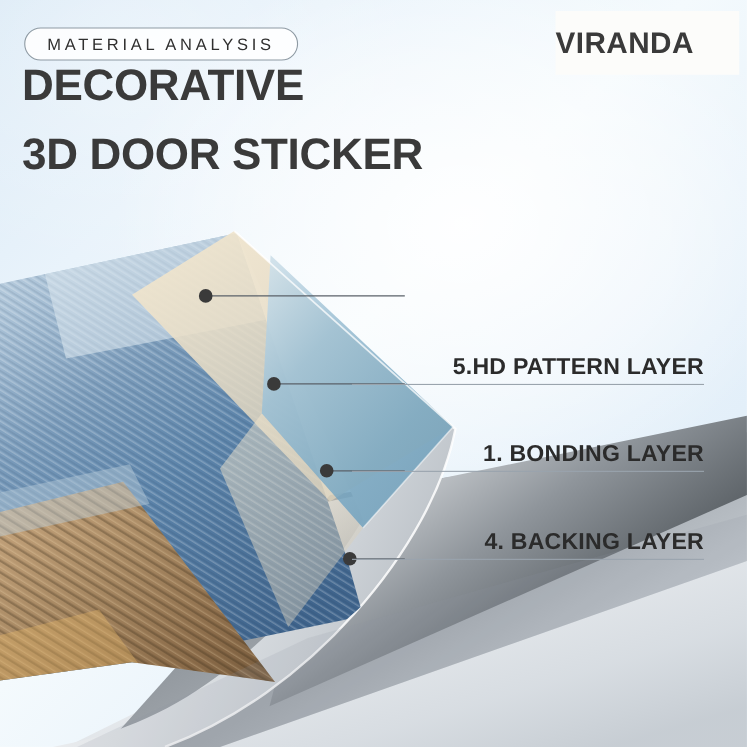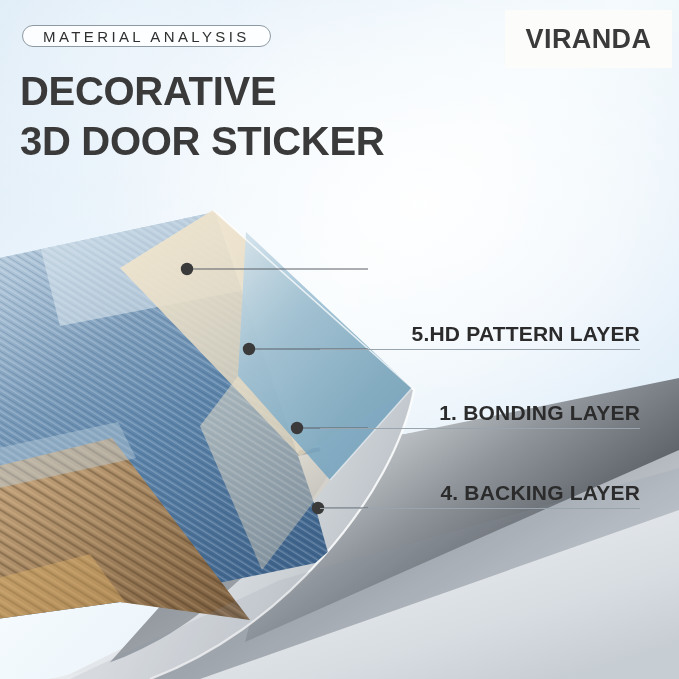--- a/index.html
+++ b/index.html
@@ -26,21 +26,21 @@
     pointer-events: none;
   }
 
   
   #header { position: absolute; left: 0; top: 0; width: 679px; }
 
   #eyebrow-pill {
     position: absolute;
     left: 22px;
     top: 25px;
-    height: 22px;
+    height: 30px;
     padding: 8px 20px;
     display: flex;
     align-items: center;
     border: 1.4px solid #8e9aa3;
     border-radius: 18px;
     background: rgba(255,255,255,0.86);
     box-sizing: border-box;
   }
   #eyebrow-pill .txt {
     font-size: 15px;
@@ -53,33 +53,33 @@
   .headline {
     position: absolute;
     left: 20px;
     color: #3a3a3a;
     font-weight: 700;
     font-size: 40px;
     letter-spacing: -0.3px;
     white-space: nowrap;
     line-height: 1;
   }
-  #headline-1 { top: 71px; }
+  #headline-1 { top: 58px; }
   #headline-2 { top: 121px; text-align: right; }
 
   #logo-box {
     position: absolute;
     left: 505px;
     top: 10px;
     width: 167px;
     height: 58px;
     background: #fcfcfa;
     display: flex;
     align-items: center;
-    justify-content: center;
+    justify-content: flex-start;
     box-sizing: border-box;
   }
   #logo-box .txt {
     font-size: 27px;
     font-weight: 700;
     color: #3a3a3a;
     letter-spacing: 0.4px;
   }
 
   

